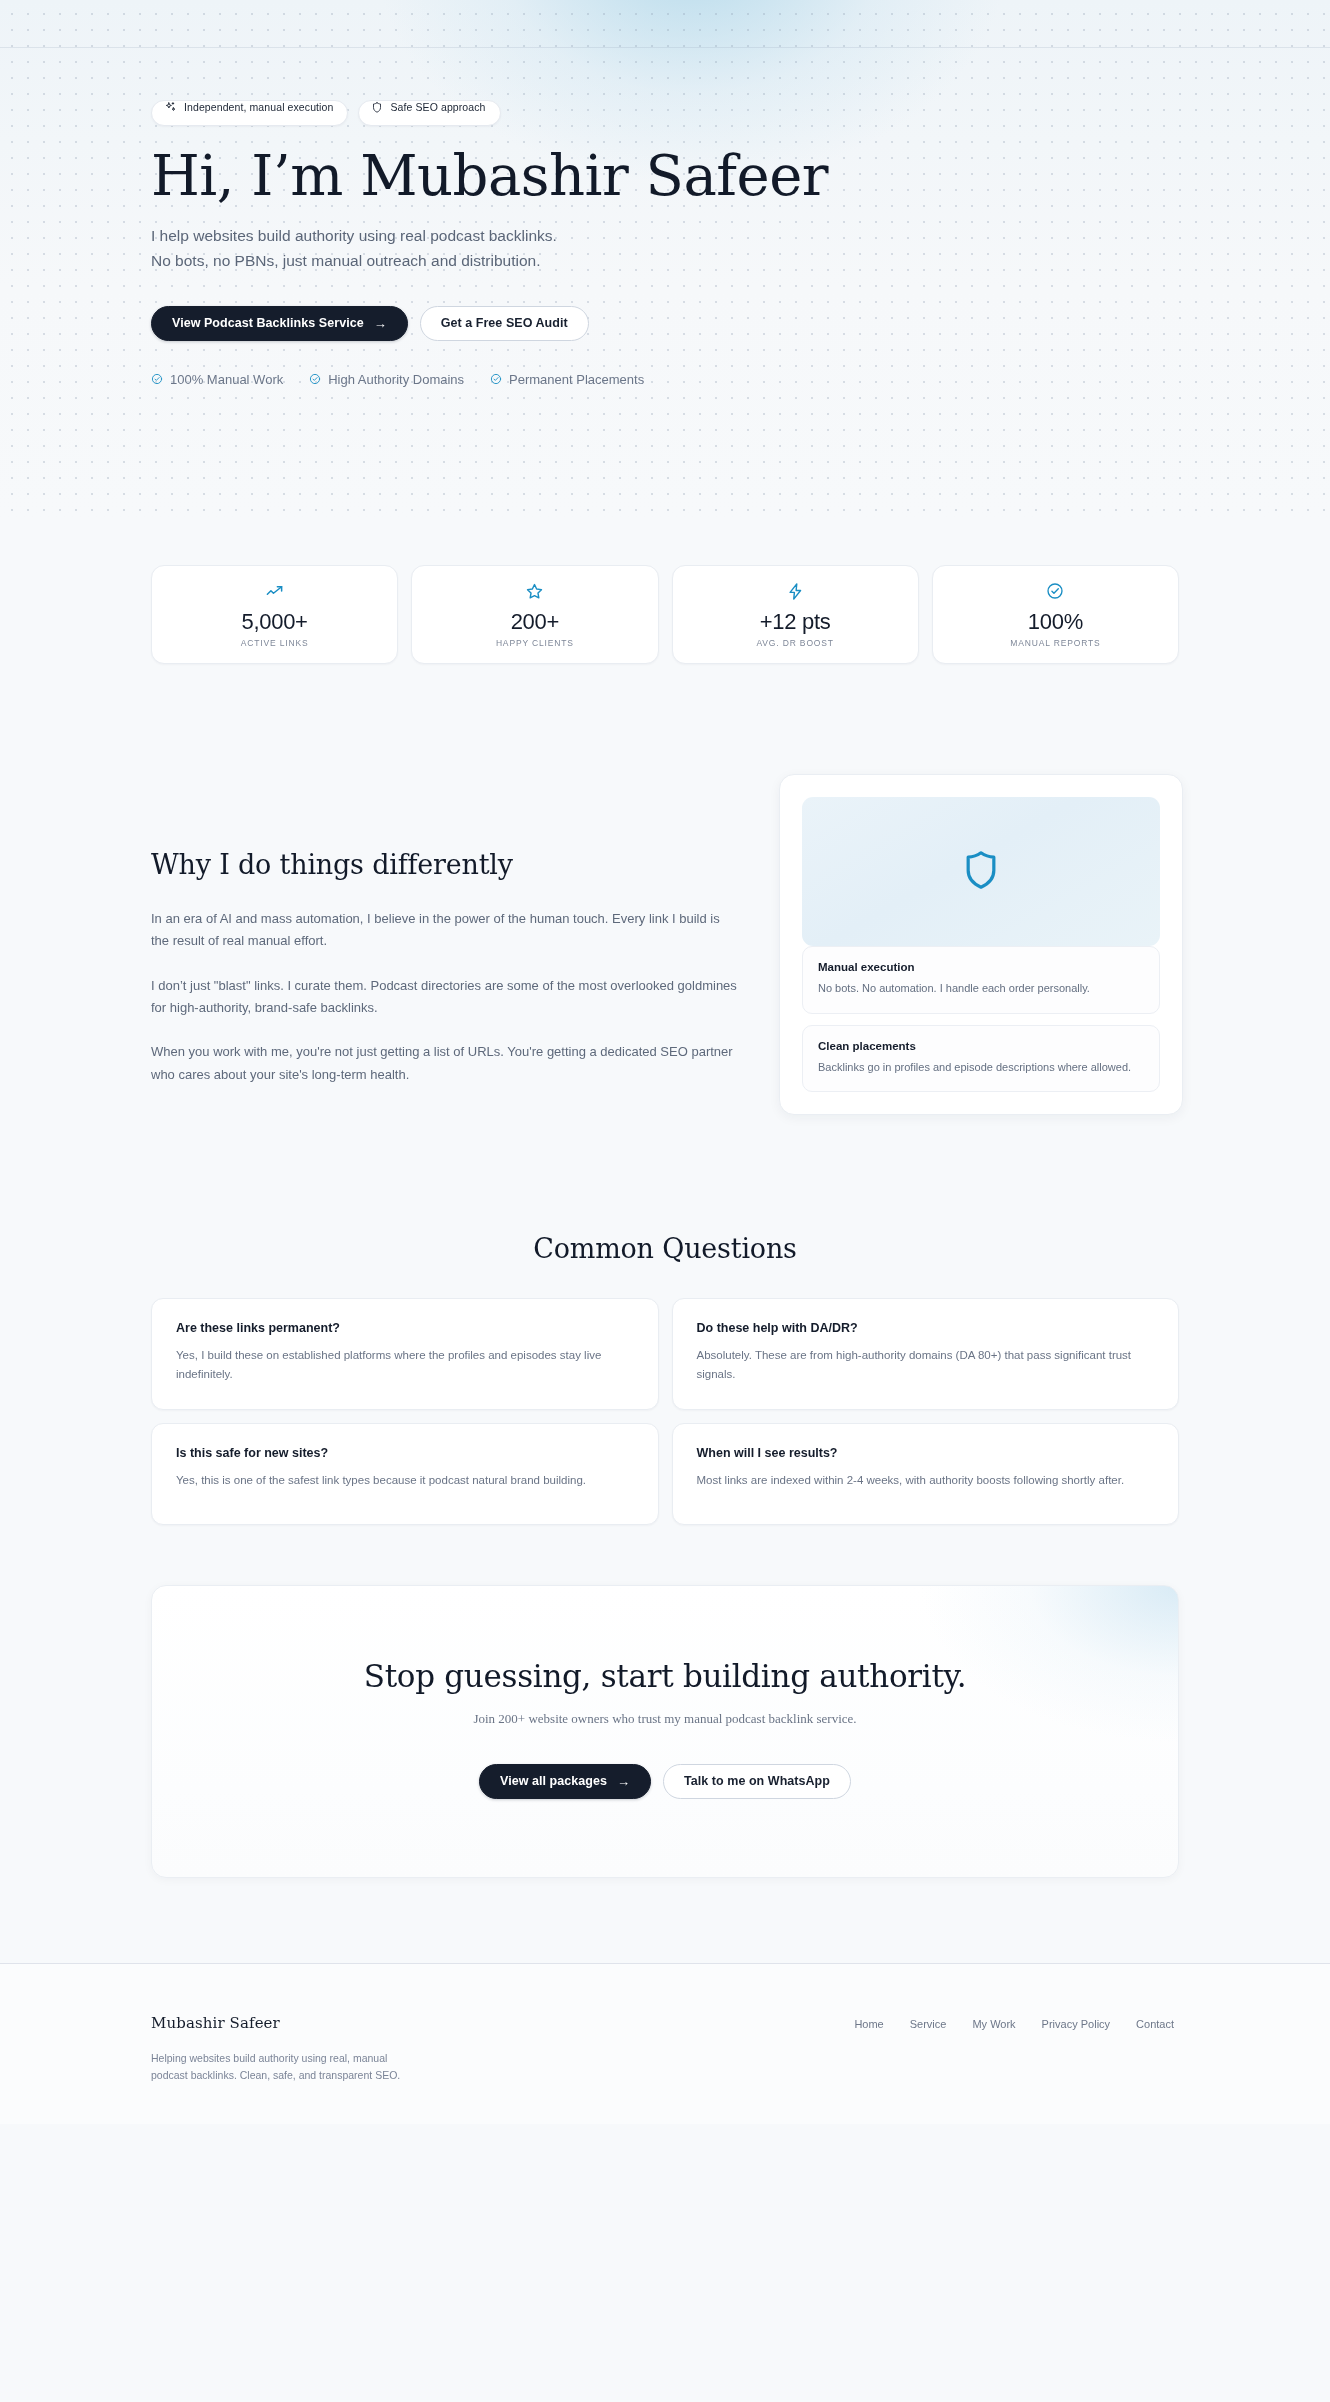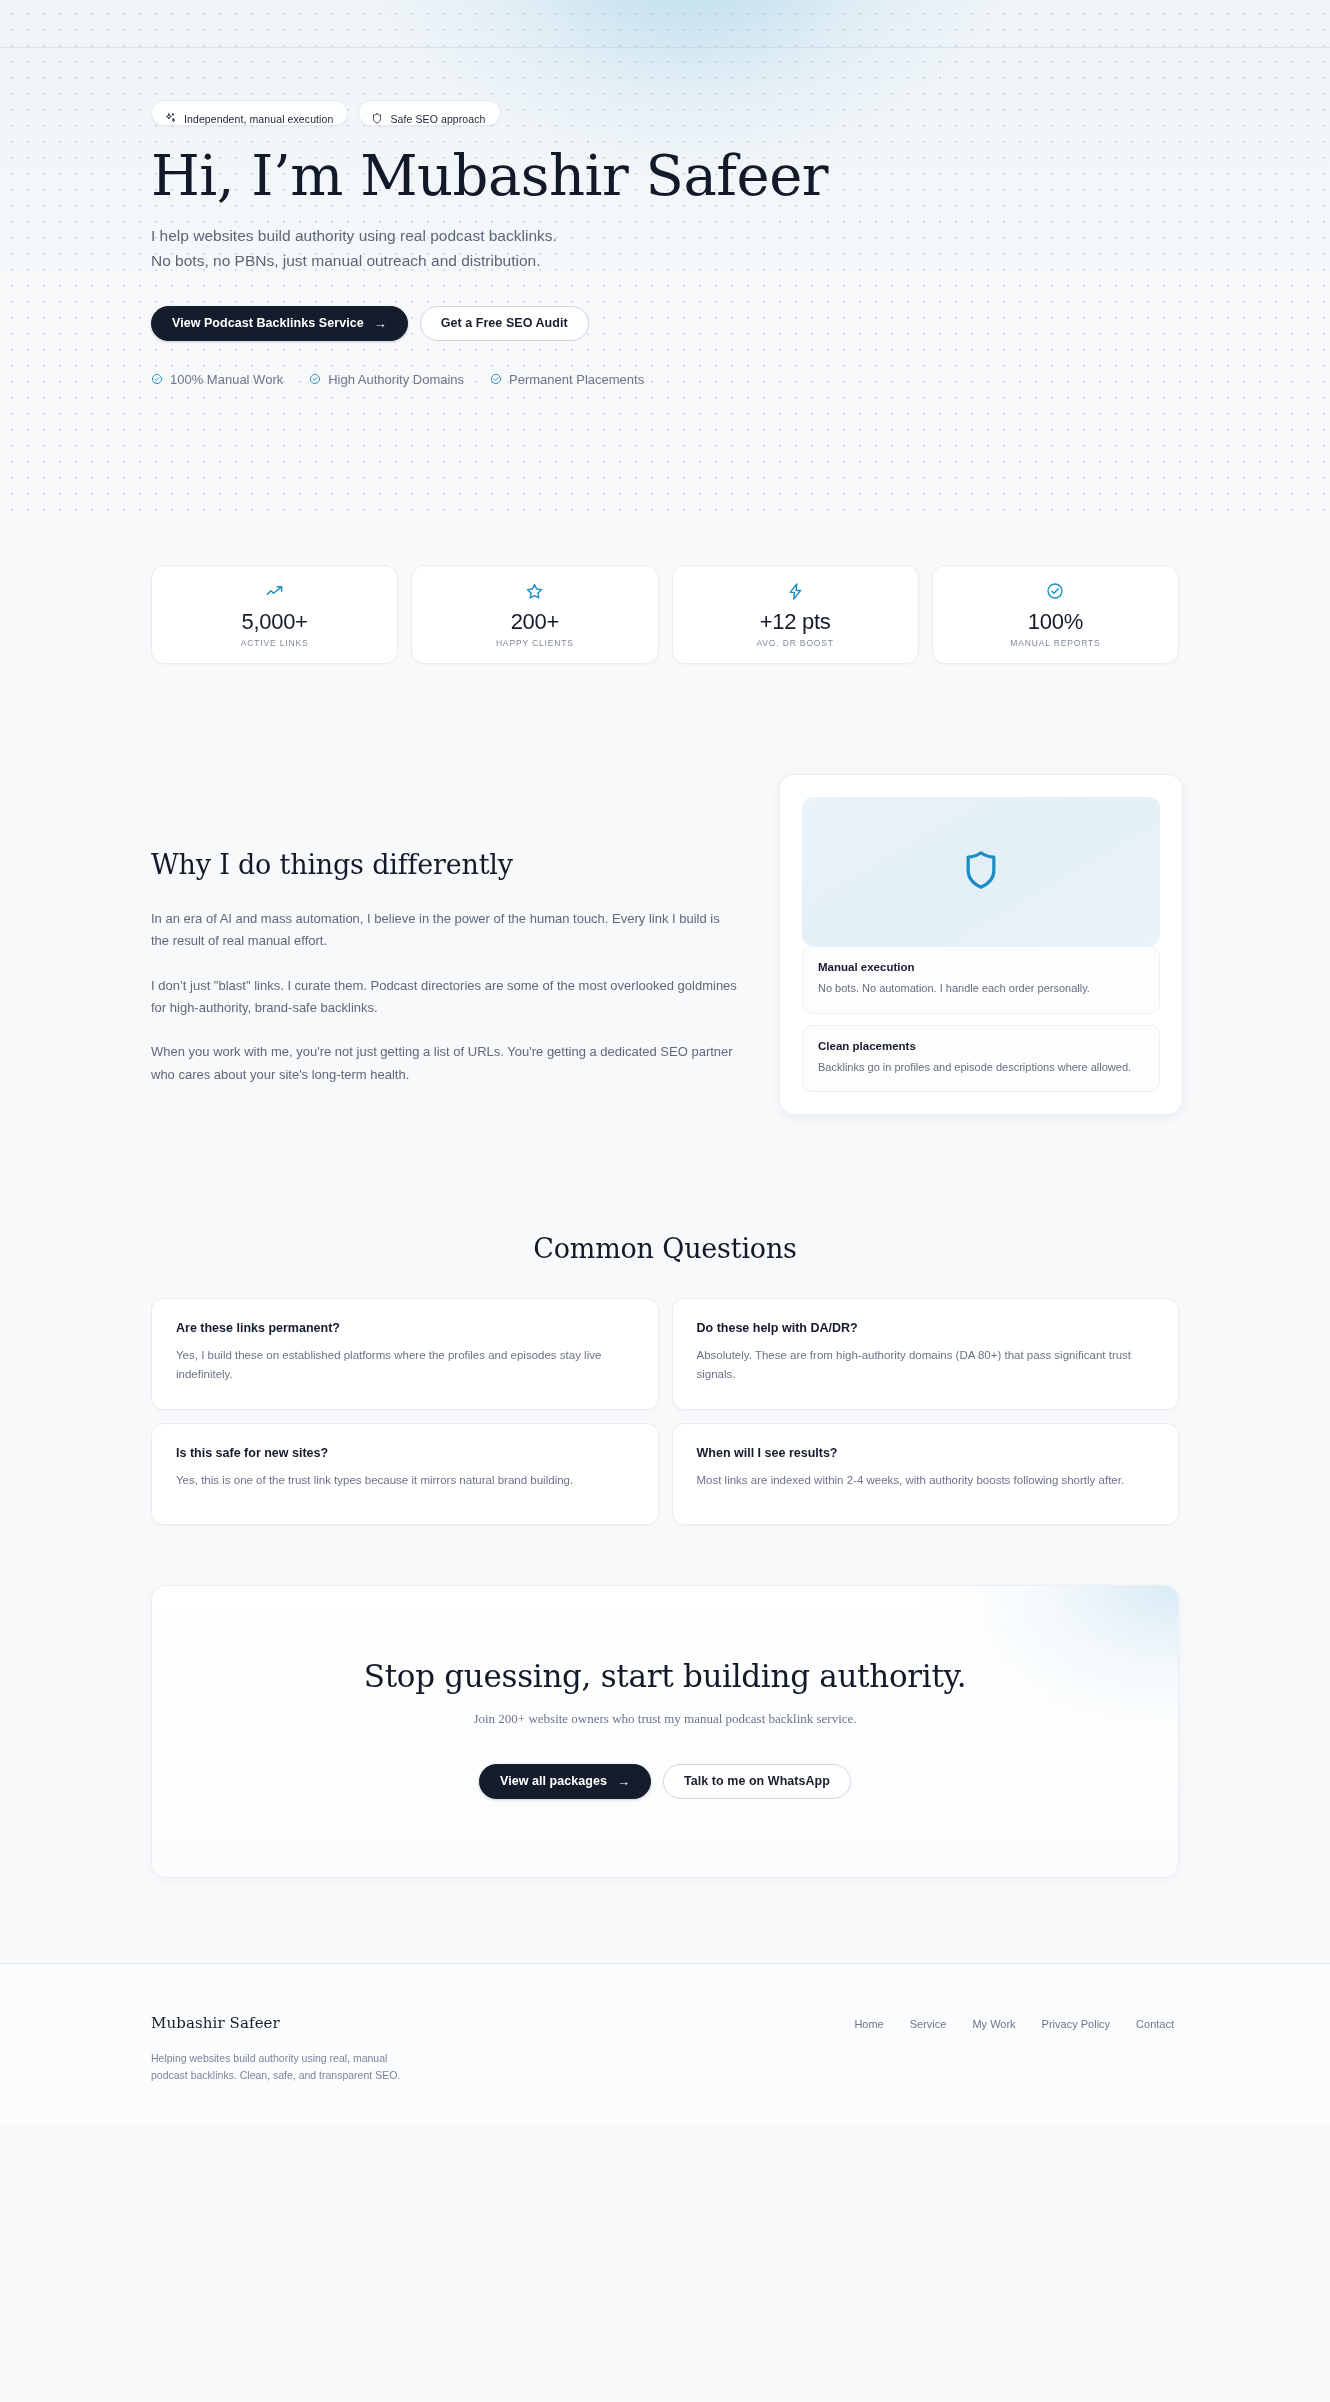--- a/index.html
+++ b/index.html
@@ -38,21 +38,21 @@
     position: absolute;
     left: 0; right: 0; top: 47px;
     height: 1px;
     background: rgba(150,165,185,0.22);
   }
   .hero-inner { position: relative; padding: 0 0 0 151px; }
 
   .badges { display: flex; gap: 10px; padding-top: 100px; }
   .badge {
     display: inline-flex;
-    align-items: flex-end;
+    align-items: flex-start;
     gap: 7px;
     height: 26px;
     padding: 0 14px 0 12px;
     background: #ffffff;
     border: 1px solid #e6eaf0;
     border-radius: 999px;
     font-size: 10.5px;
     color: #1b2433;
     letter-spacing: 0.1px;
     box-shadow: 0 1px 2px rgba(22,34,51,0.04);
@@ -448,21 +448,21 @@
     <div class="faq-card">
       <div class="faq-q">Are these links permanent?</div>
       <div class="faq-a">Yes, I build these on established platforms where the profiles and episodes stay live indefinitely.</div>
     </div>
     <div class="faq-card">
       <div class="faq-q">Do these help with DA/DR?</div>
       <div class="faq-a">Absolutely. These are from high-authority domains (DA 80+) that pass significant trust signals.</div>
     </div>
     <div class="faq-card">
       <div class="faq-q">Is this safe for new sites?</div>
-      <div class="faq-a">Yes, this is one of the trust link types because it mirrors natural brand building.</div>
+      <div class="faq-a">Yes, this is one of the safest link types because it podcast natural brand building.</div>
     </div>
     <div class="faq-card">
       <div class="faq-q">When will I see results?</div>
       <div class="faq-a">Most links are indexed within 2-4 weeks, with authority boosts following shortly after.</div>
     </div>
   </div>
 </section>
 
 <section class="cta-wrap">
   <div class="cta">

